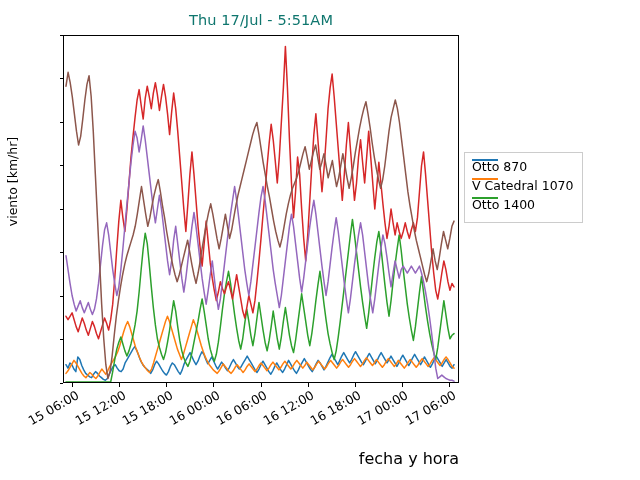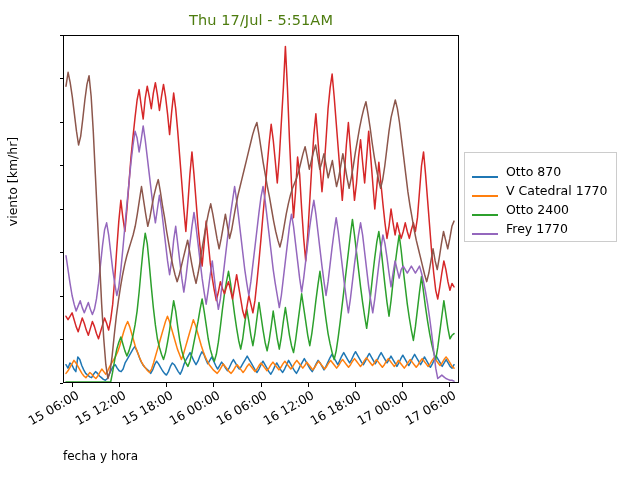--- a/index.html
+++ b/index.html
@@ -20,21 +20,21 @@
     height: 480px;
     background: #ffffff;
   }
   #chart-title {
     position: absolute;
     left: 63px;
     top: 12px;
     width: 396px;
     text-align: center;
     font-size: 14.5px;
-    color: #4d7c0f;
+    color: #0f766e;
     letter-spacing: 0.1px;
   }
   #plot-area {
     position: absolute;
     left: 63px;
     top: 35px;
     width: 396px;
     height: 348px;
     border: 1.1px solid #000000;
     box-sizing: border-box;
@@ -79,37 +79,38 @@
     white-space: nowrap;
     transform: rotate(-30deg);
     transform-origin: right top;
     line-height: 1;
   }
   #x-axis-label {
     position: absolute;
     left: 63px;
     top: 449px;
     width: 396px;
-    text-align: left;
-    font-size: 12px;
+    text-align: right;
+    font-size: 16px;
   }
   
   #legend {
     position: absolute;
     left: 464px;
     top: 152px;
     padding: 6px 8px 6px 7px;
     border: 0.8px solid #cccccc;
     background: #ffffff;
     box-sizing: border-box;
   }
   .legend-row {
     display: flex;
-    align-items: flex-end;
+    align-items: flex-start;
     height: 19px;
+    flex-direction: column;
   }
   .legend-swatch {
     width: 26px;
     height: 2.2px;
     margin-right: 8px;
     flex: none;
   }
   .legend-text {
     font-size: 12.5px;
     white-space: nowrap;
@@ -169,25 +170,21 @@
       </svg>
   </div>
 
   <div id="legend">
       <div class="legend-row">
         <span class="legend-swatch" style="background: rgb(31, 119, 180);"></span>
         <span class="legend-text">Otto 870</span>
       </div>
       <div class="legend-row">
         <span class="legend-swatch" style="background: rgb(255, 127, 14);"></span>
-        <span class="legend-text">V Catedral 1770</span>
+        <span class="legend-text">V Catedral 1070</span>
       </div>
       <div class="legend-row">
         <span class="legend-swatch" style="background: rgb(44, 160, 44);"></span>
-        <span class="legend-text">Otto 2400</span>
-      </div>
-      <div class="legend-row">
-        <span class="legend-swatch" style="background: rgb(148, 103, 189);"></span>
-        <span class="legend-text">Frey 1770</span>
+        <span class="legend-text">Otto 1400</span>
       </div>
     </div>
 
 </div>
 
 </body></html>

